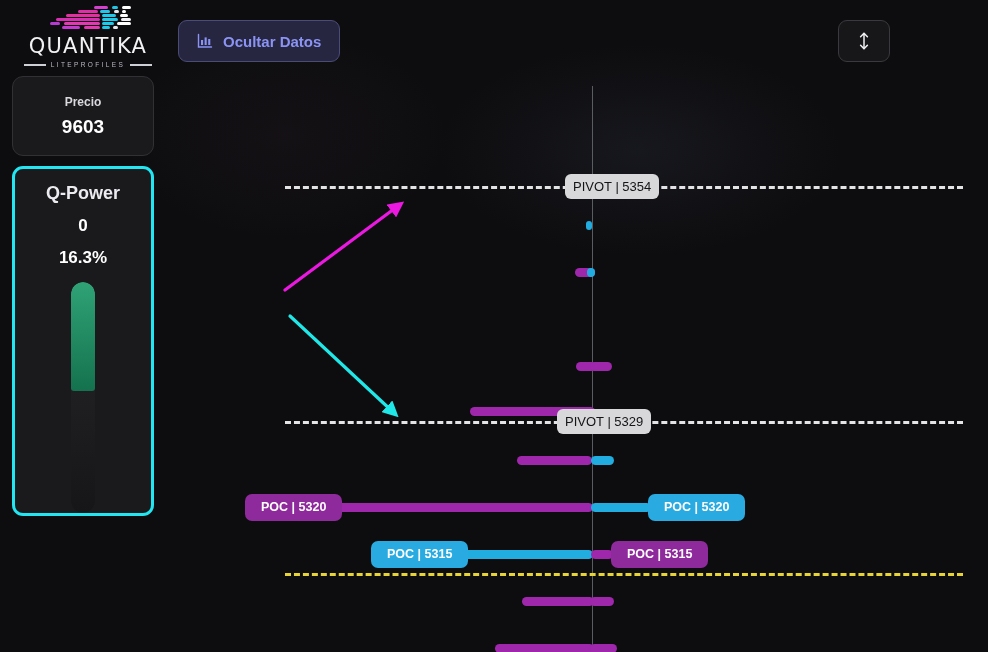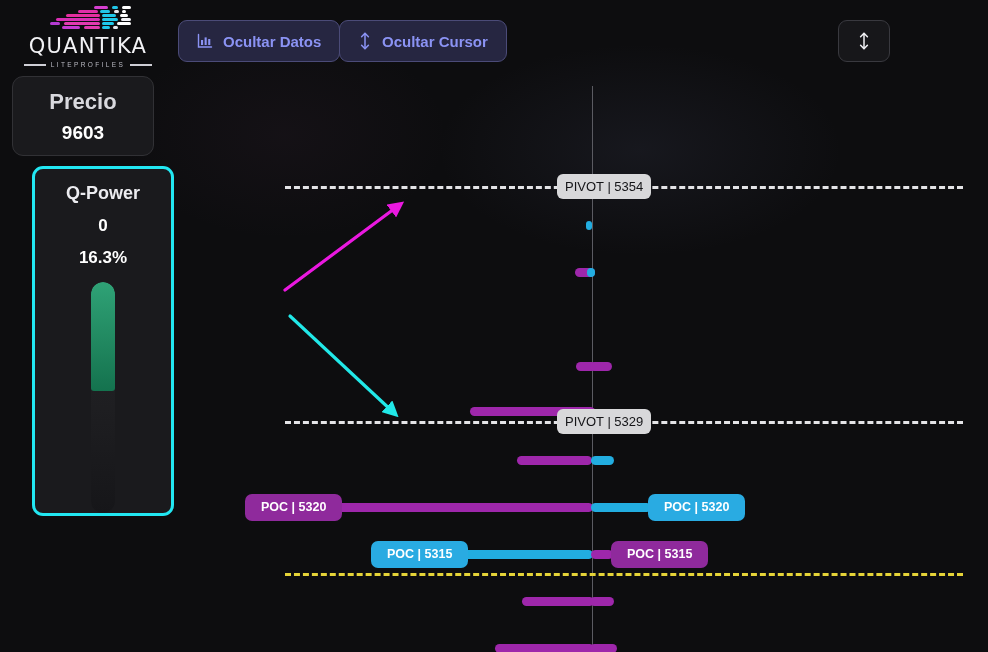--- a/index.html
+++ b/index.html
@@ -166,32 +166,31 @@
   .card-precio {
     left: 12px; top: 76px;
     width: 142px; height: 80px;
     border: 1px solid #313135;
     display: flex;
     flex-direction: column;
     align-items: center;
     justify-content: center;
     gap: 7px;
   }
-  .card-precio .t { font-size: 22px; font-weight: 700; color: #d9d9de; text-align: center; }
+  .card-precio .t { font-size: 12px; font-weight: 700; color: #d9d9de; text-align: center; }
   .card-precio .v { font-size: 19px; font-weight: 700; color: #ffffff; }
 
   .card-qpower {
     left: 12px; top: 166px;
     width: 142px; height: 350px;
     border: 3px solid #22e7f2;
     display: flex;
     flex-direction: column;
     align-items: center;
     padding-top: 14px;
-    margin-left: 20px;
   }
   .card-qpower .t { font-size: 18px; font-weight: 700; color: #ececf0; }
   .card-qpower .v { font-size: 17px; font-weight: 700; color: #ffffff; margin-top: 12px; }
   .card-qpower .p { font-size: 17px; font-weight: 700; color: #ffffff; margin-top: 12px; }
 
   .gauge {
     position: relative;
     width: 24px;
     height: 233px;
     margin-top: 14px;
@@ -313,30 +312,20 @@
       <svg class="icon-svg" width="16" height="16" viewBox="0 0 16 16">
         <path d="M1.5 1.5 L1.5 14 L14.5 14" stroke="#8b93f4" stroke-width="1.4" fill="none" stroke-linecap="round"></path>
         <rect x="4" y="7" width="2.1" height="5" fill="#8b93f4"></rect>
         <rect x="7.6" y="4.4" width="2.1" height="7.6" fill="#8b93f4"></rect>
         <rect x="11.2" y="6" width="2.1" height="6" fill="#8b93f4"></rect>
       </svg>
     </span>
     <span>Ocultar Datos</span>
   </div>
 
-  <div class="btn btn-ghost-indigo btn-ocultar-cursor">
-    <span>
-      <svg class="icon-svg" width="14" height="18" viewBox="0 0 14 18">
-        <path d="M7 1.5 L7 16.5" stroke="#8b93f4" stroke-width="1.5" stroke-linecap="round"></path>
-        <path d="M3.6 4.8 L7 1.3 L10.4 4.8" stroke="#8b93f4" stroke-width="1.5" fill="none" stroke-linecap="round" stroke-linejoin="round"></path>
-        <path d="M3.6 13.2 L7 16.7 L10.4 13.2" stroke="#8b93f4" stroke-width="1.5" fill="none" stroke-linecap="round" stroke-linejoin="round"></path>
-      </svg>
-    </span>
-    <span>Ocultar Cursor</span>
-  </div>
 
 
   <div class="btn btn-dark btn-reset">
     <span>
       <svg class="icon-svg" width="14" height="18" viewBox="0 0 14 18">
         <path d="M7 1.5 L7 16.5" stroke="#f0f0f3" stroke-width="1.5" stroke-linecap="round"></path>
         <path d="M3.6 4.8 L7 1.3 L10.4 4.8" stroke="#f0f0f3" stroke-width="1.5" fill="none" stroke-linecap="round" stroke-linejoin="round"></path>
         <path d="M3.6 13.2 L7 16.7 L10.4 13.2" stroke="#f0f0f3" stroke-width="1.5" fill="none" stroke-linecap="round" stroke-linejoin="round"></path>
       </svg>
     </span>
@@ -366,21 +355,21 @@
         </marker>
         <marker id="ah1" markerWidth="5" markerHeight="5" refX="2.6" refY="2.5" orient="auto">
           <path d="M0,0 L5,2.5 L0,5 z" fill="#21e8e8"></path>
         </marker>
       </defs>
       <line x1="120" y1="220" x2="233" y2="136" stroke="#ea18e0" stroke-width="3.2" stroke-linecap="round" marker-end="url(#ah0)"></line>
       <line x1="125" y1="246" x2="228" y2="342" stroke="#21e8e8" stroke-width="3.2" stroke-linecap="round" marker-end="url(#ah1)"></line>
     </svg>
   <div id="chartLayer">
       <div class="hline hline-pivot" style="left:120px;top:116px;width:678px"></div>
-      <div class="pill pill-pivot" style="left:392px;top:104px">PIVOT | 5354</div>
+      <div class="pill pill-pivot" style="left:400px;top:104px">PIVOT | 5354</div>
       <div class="hline hline-pivot" style="left:120px;top:351px;width:678px"></div>
       <div class="pill pill-pivot" style="left:392px;top:339px">PIVOT | 5329</div>
       <div class="hline hline-current" style="left:120px;top:503px;width:678px"></div>
       <div class="bar bar-cyan" style="left:421px;top:151px;width:6px;height:9px"></div>
       <div class="bar bar-purple" style="left:410px;top:198px;width:20px;height:9px"></div>
       <div class="bar bar-cyan" style="left:422px;top:198px;width:8px;height:9px"></div>
       <div class="bar bar-purple" style="left:411px;top:292px;width:20px;height:9px"></div>
       <div class="bar bar-purple" style="left:425px;top:292px;width:22px;height:9px"></div>
       <div class="bar bar-purple" style="left:305px;top:337px;width:125px;height:9px"></div>
       <div class="bar bar-purple" style="left:352px;top:386px;width:75px;height:9px"></div>

